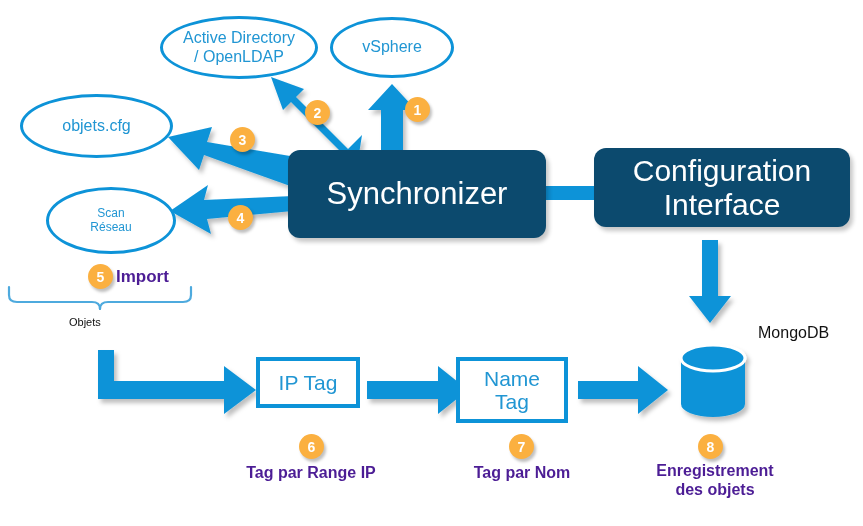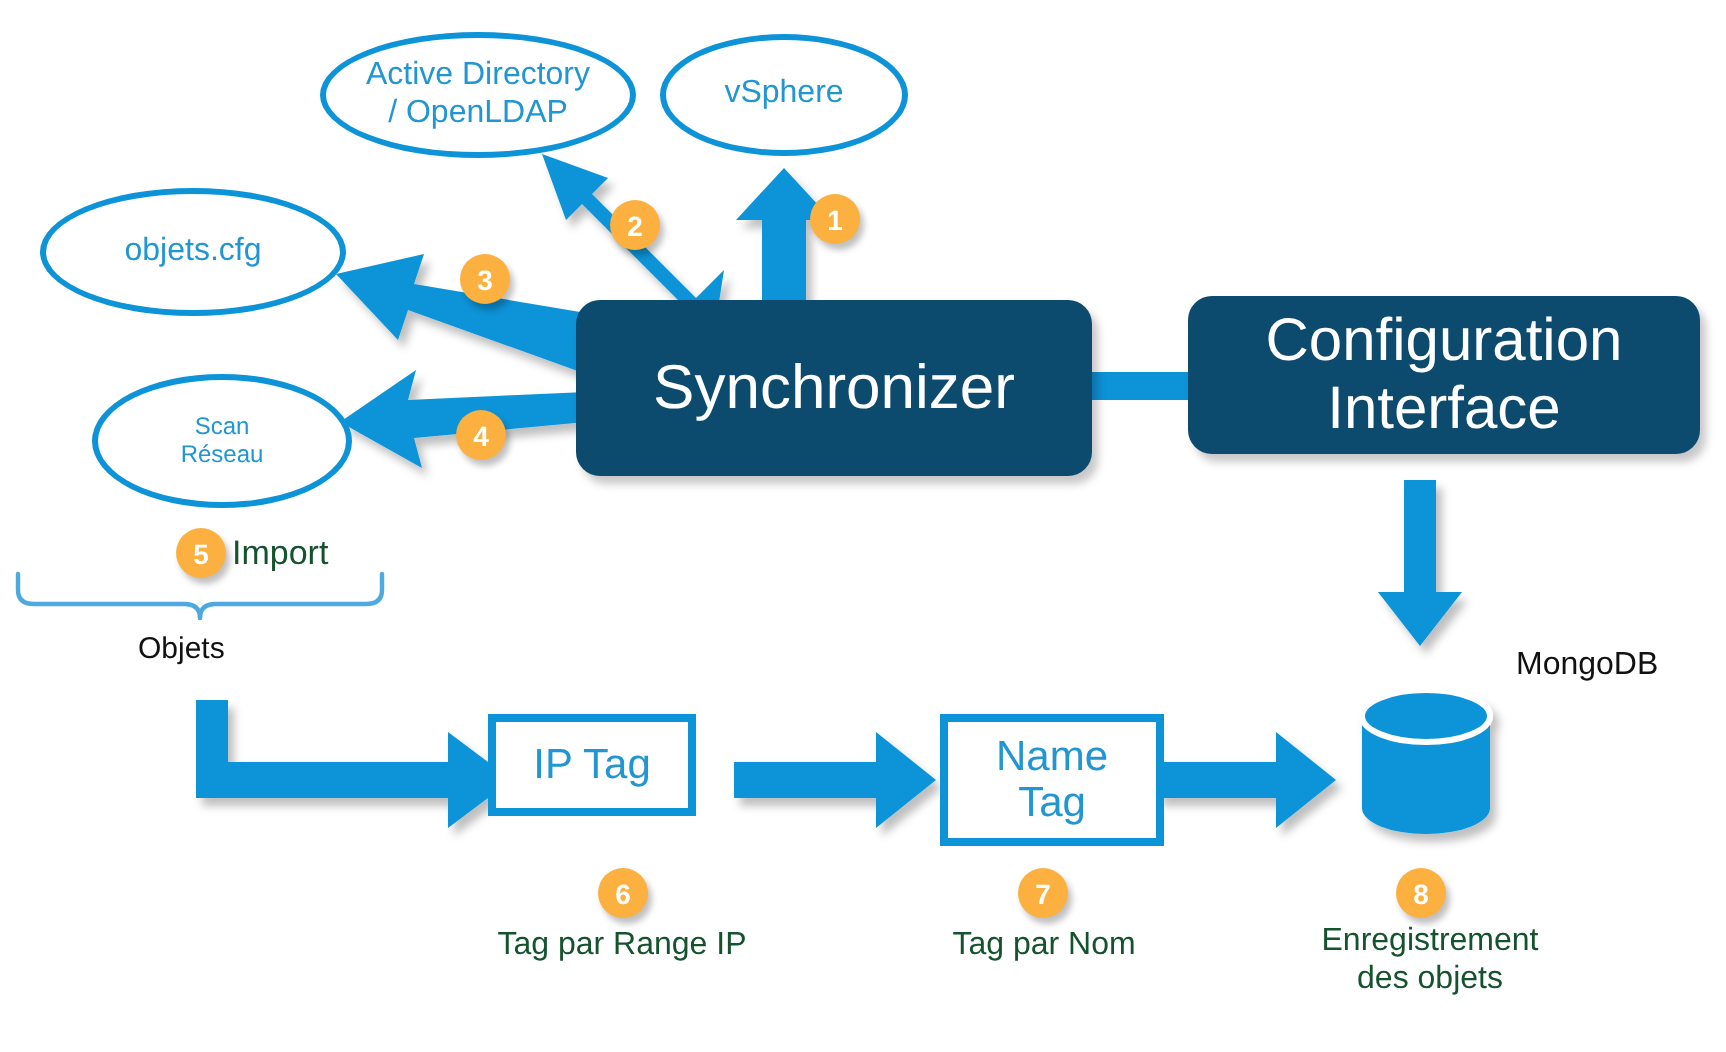--- a/index.html
+++ b/index.html
@@ -59,33 +59,33 @@
     color:#ffffff;
     font-size:14px;font-weight:bold;
     display:flex;align-items:center;justify-content:center;
     box-shadow:2px 3px 3px rgba(0,0,0,.25);
     box-sizing:border-box;
   }
 
   
   .caption{
     position:absolute;
-    color:#14532d;
-    font-weight:normal;
+    color:#4c1d95;
+    font-weight:bold;
     font-size:16px;
     text-align:center;
     line-height:1.18;
     white-space:pre-line;
   }
 
   
   .plain{
     position:absolute;
     color:#111111;
-    font-size:15px;
+    font-size:11px;
   }
 
   
   #vec{position:absolute;left:0;top:0;width:863px;height:526px;}
 </style>
 </head>
 <body>
 
 <div id="stage">
 
@@ -159,25 +159,25 @@
   </div>
 
   <div class="bluebox" style="left:288px;top:150px;width:258px;height:88px;font-size:31px;">
     <span>Synchronizer</span>
   </div>
 
   <div class="bluebox" style="left:594px;top:148px;width:256px;height:79px;font-size:30px;">
     <span>Configuration<br>Interface</span>
   </div>
 
-  <div class="tagbox" style="left:244px;top:357px;width:104px;height:51px;">
+  <div class="tagbox" style="left:256px;top:357px;width:104px;height:51px;">
     <span>IP Tag</span>
   </div>
 
-  <div class="tagbox" style="left:470px;top:357px;width:112px;height:66px;">
+  <div class="tagbox" style="left:456px;top:357px;width:112px;height:66px;">
     <span>Name<br>Tag</span>
   </div>
 
   <div class="badge" style="left:405px;top:97px;">
     <span>1</span>
   </div>
   <div class="badge" style="left:305px;top:100px;">
     <span>2</span>
   </div>
   <div class="badge" style="left:230px;top:127px;">

